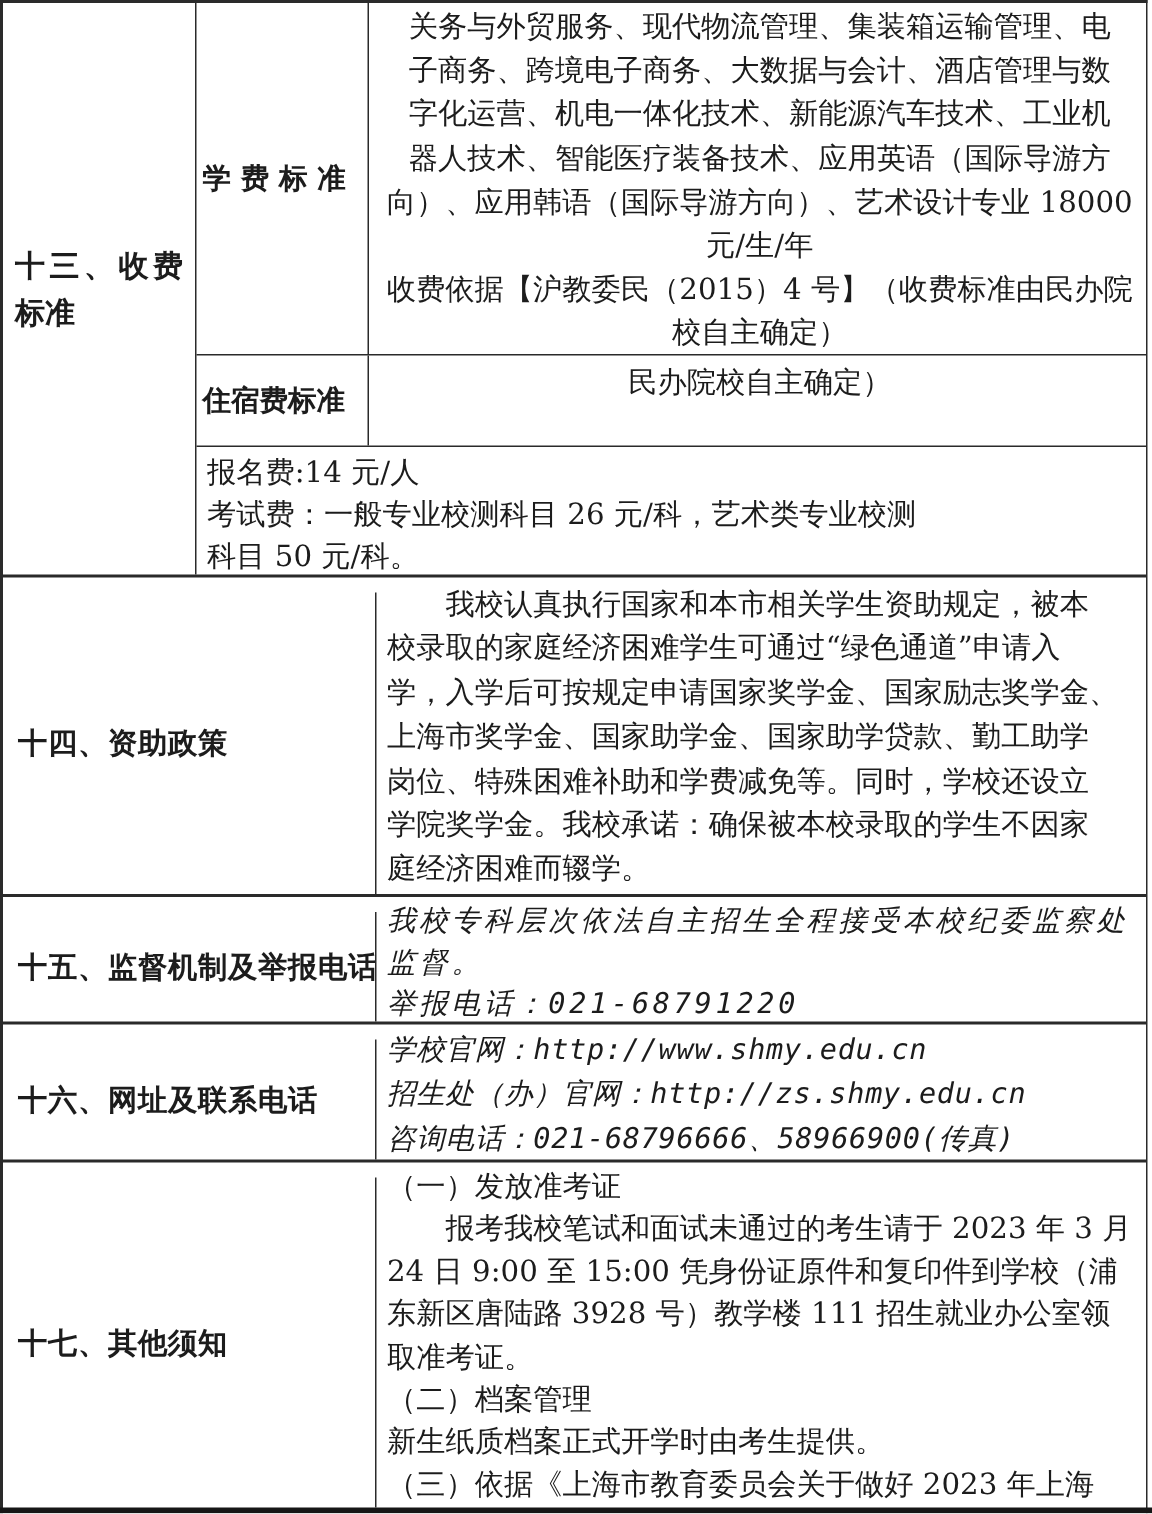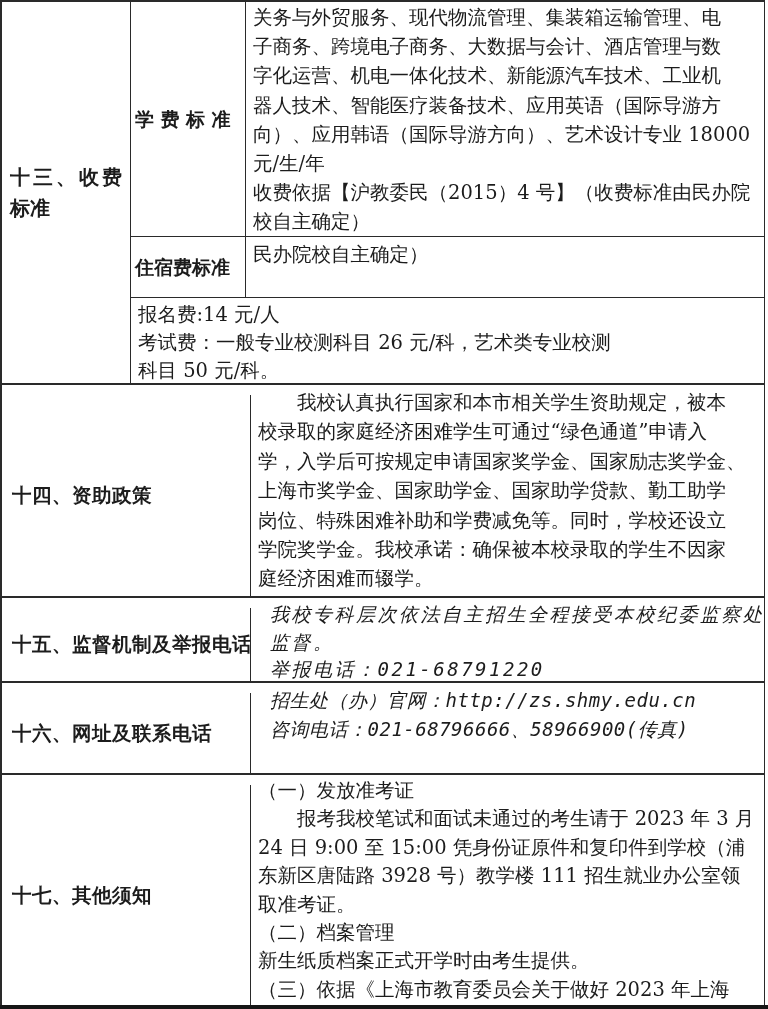--- a/index.html
+++ b/index.html
@@ -43,30 +43,29 @@
     text-align:center;padding:0 4px;overflow:hidden;
   }
   .sublbl .sp{letter-spacing:6.5px;margin-right:-6.5px;}
   .content{
     flex:1;box-sizing:border-box;
     padding:1px 4px 0 7px;
     font-size:19.5px;
     overflow:hidden;
   }
   .content .line{white-space:nowrap;}
-  .lh-a .line{line-height:29.2px;}
+  .lh-a .line{line-height:29.2px;text-align:center;}
   .lh-b .line{line-height:27.8px;}
   .lh-c .line{line-height:29.4px;}
   .lh-d .line{line-height:27.6px;}
   .lh-e .line{line-height:28.4px;}
   .kai{
     font-style:italic;
     font-family:"DejaVu Sans Mono","Liberation Mono","DejaVu Serif",serif;
     font-size:19px;
-    margin-left:12px;
   }
   .kai-sp .line{letter-spacing:2.5px;}
   .kai2 .line{letter-spacing:.5px;}
   .pad3{padding-top:3px;}
   .bottom-strip{
     position:absolute;left:0;bottom:0;width:768px;height:4px;
     background:#161616;
   }
   
   .h-g13{height:383px;}
@@ -145,20 +144,21 @@
           <div class="line">监督。</div>
           <div class="line">举报电话：021-68791220</div>
         </div>
     </div>
 
     <div class="trow h-r16">
       <div class="lbl lbl-wide">
         <span>十六、网址及联系电话</span>
       </div>
       <div class="content kai kai2 lh-c pad3">
+          <div class="line">学校官网：http://www.shmy.edu.cn</div>
           <div class="line">招生处（办）官网：http://zs.shmy.edu.cn</div>
           <div class="line">咨询电话：021-68796666、58966900(传真)</div>
         </div>
     </div>
 
     <div class="trow last h-r17">
       <div class="lbl lbl-wide">
         <span>十七、其他须知</span>
       </div>
       <div class="content lh-e" style="padding-top:2px">

